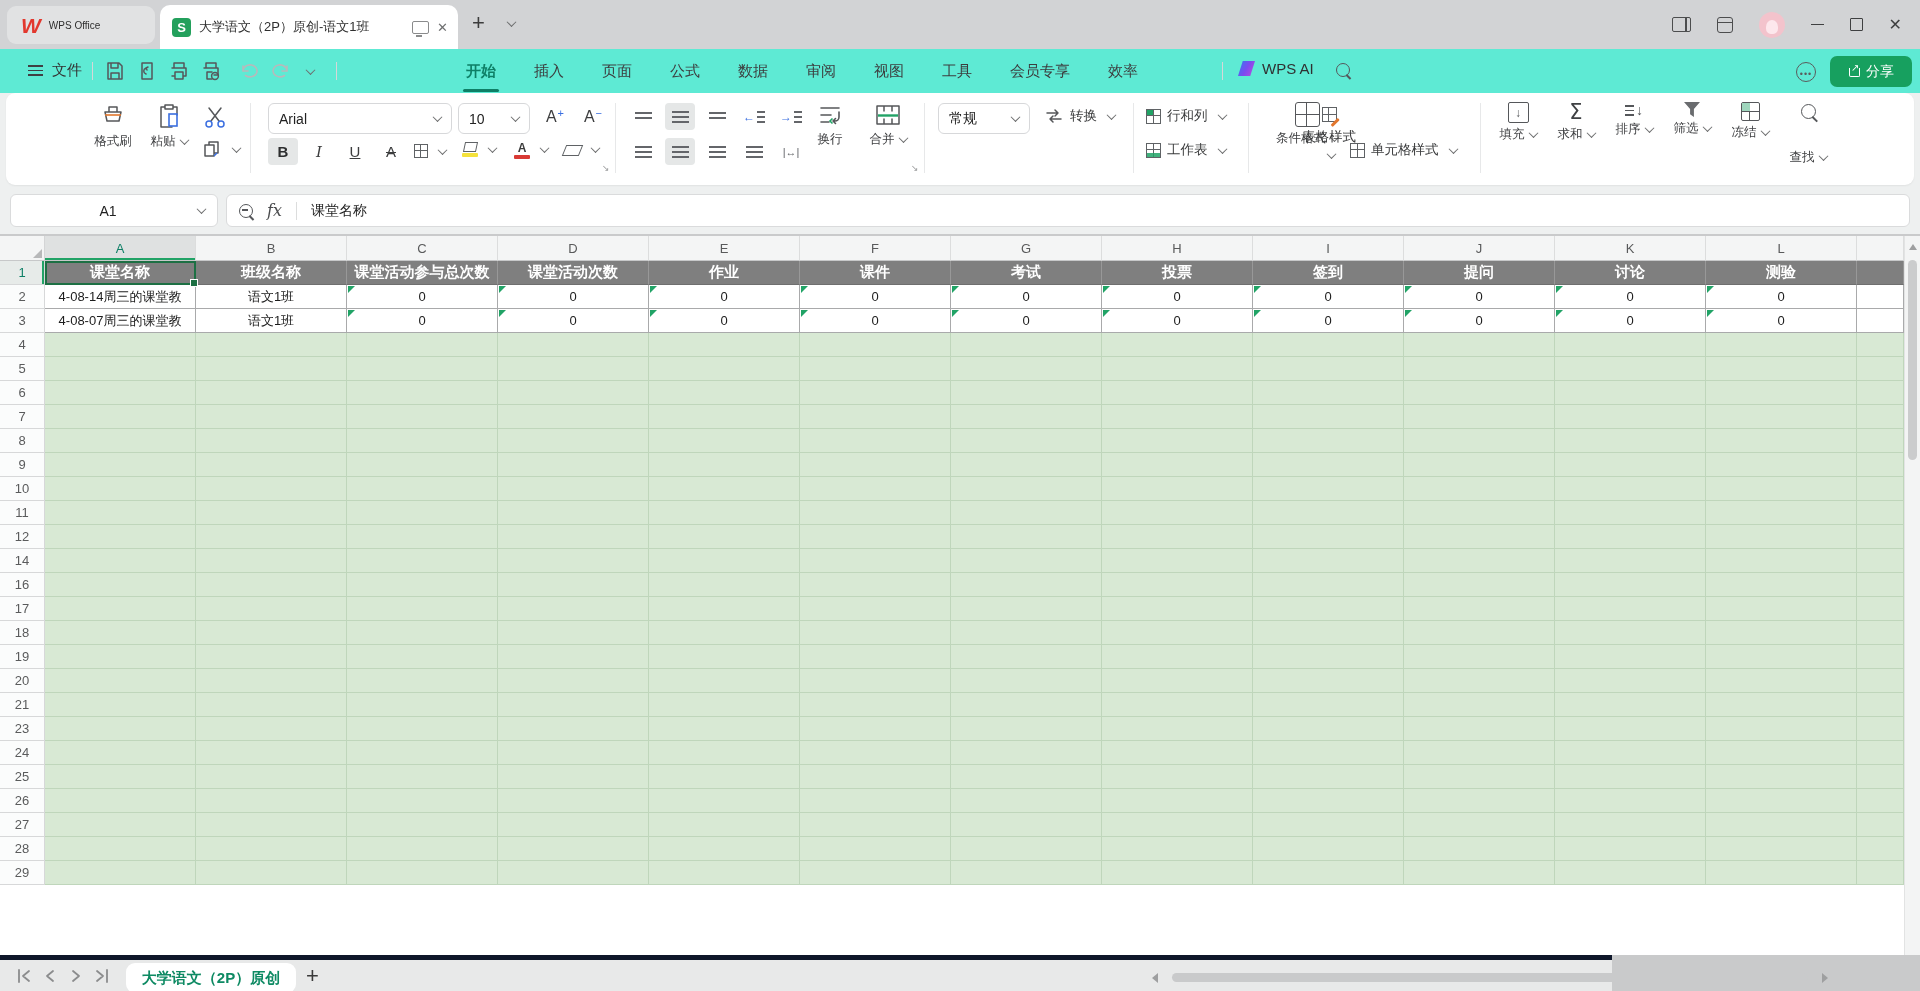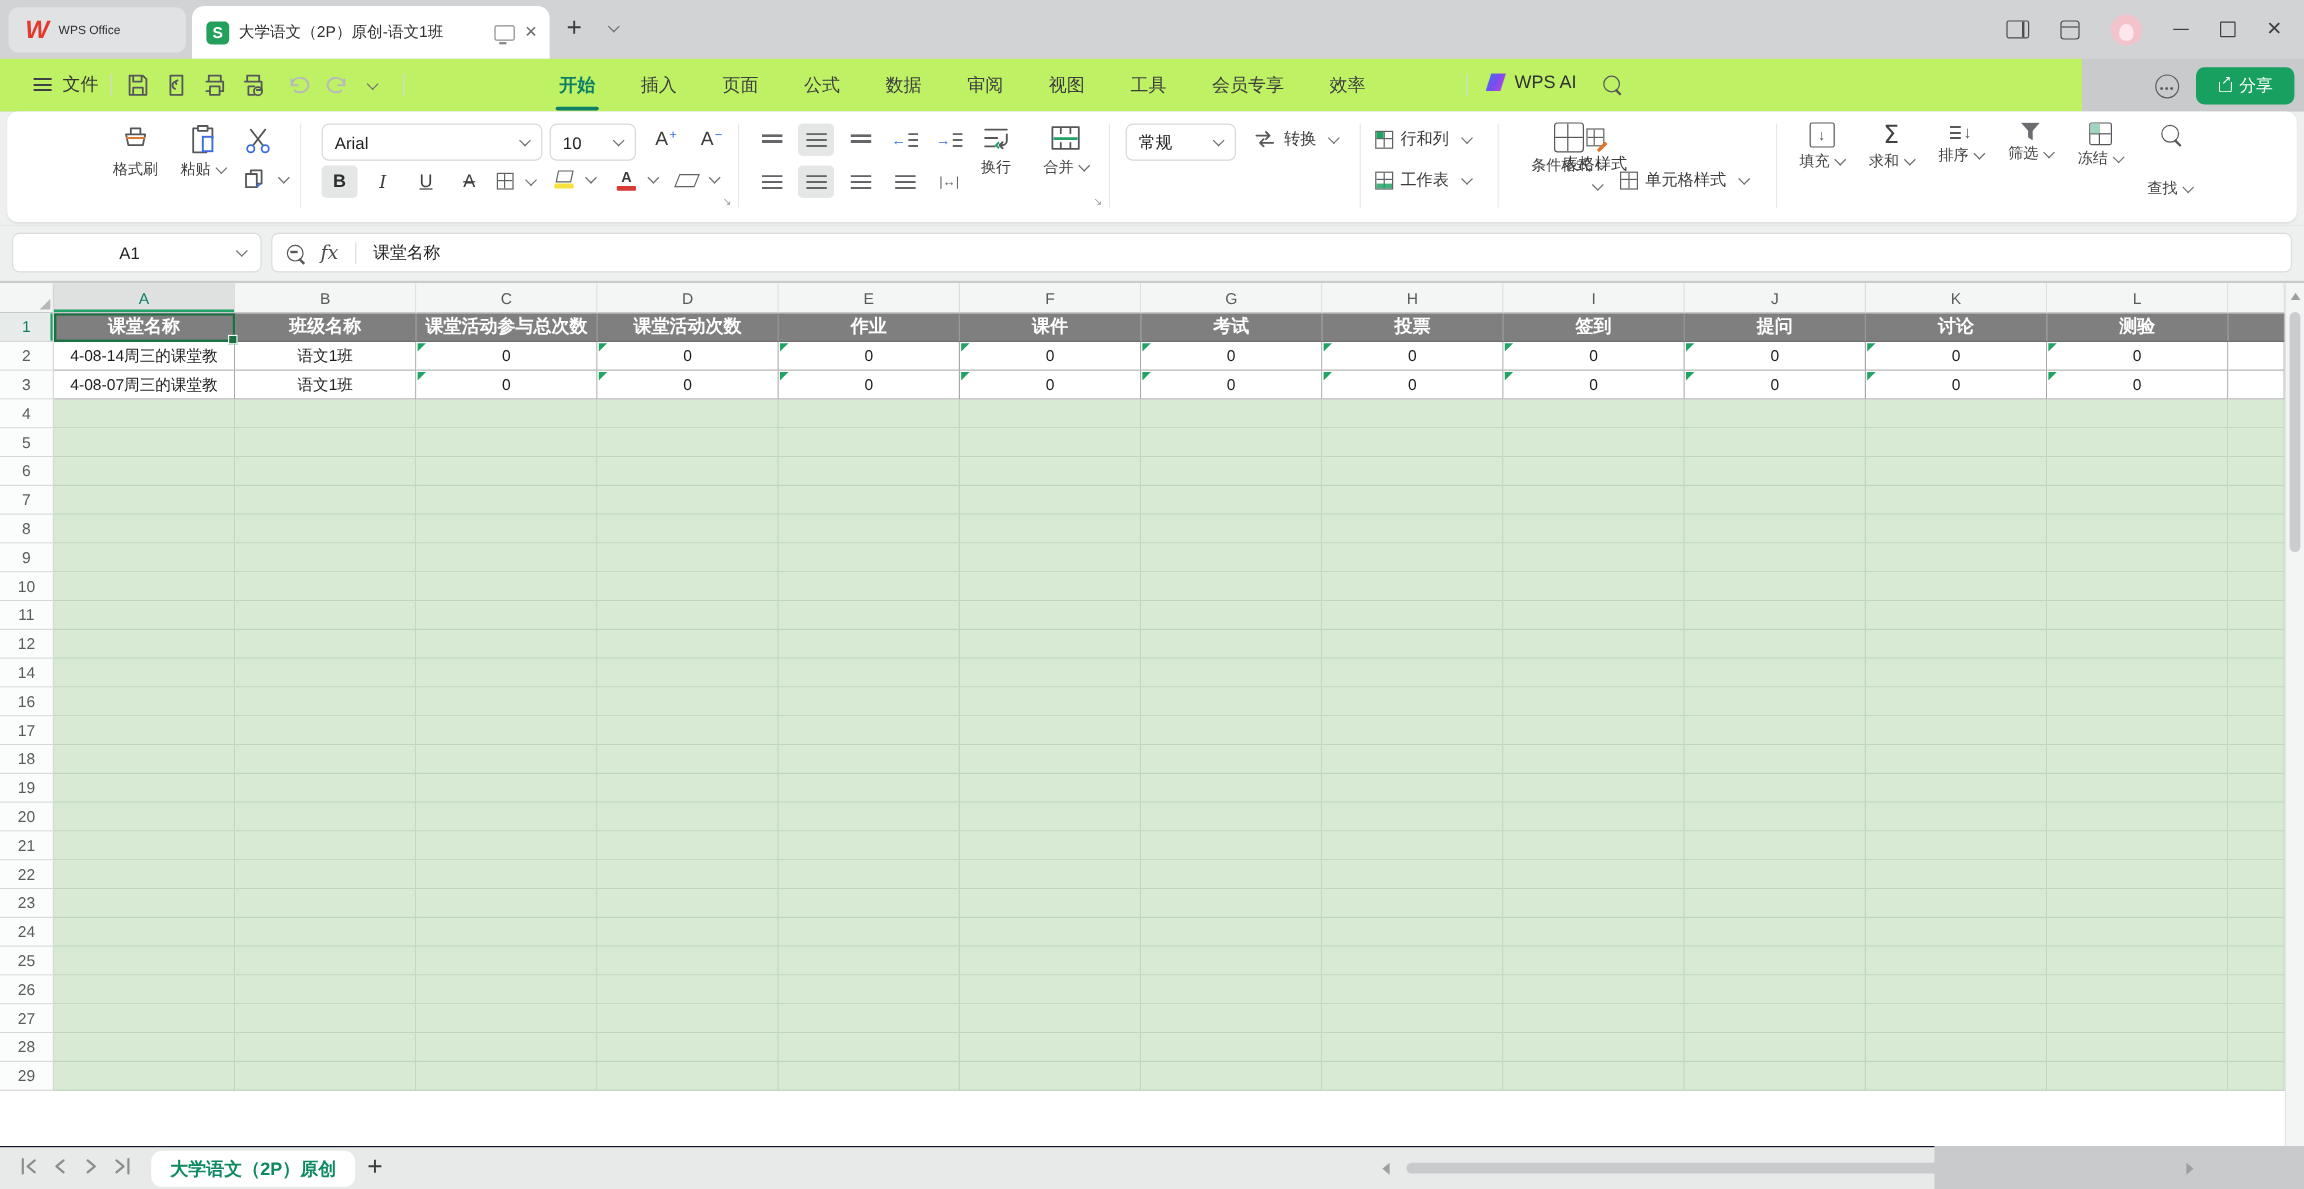--- a/index.html
+++ b/index.html
@@ -28,21 +28,21 @@
   .panel-ic:after{content:"";position:absolute;right:3px;top:0;width:1.5px;height:100%;background:#4c4d4e;}
   .box-ic{width:14px;height:14px;border:1.5px solid #4c4d4e;border-radius:3px;position:relative;}
   .box-ic:after{content:"";position:absolute;left:0;top:4px;width:100%;height:1.5px;background:#4c4d4e;}
   .avatar{width:26px;height:26px;border-radius:50%;background:#f3c3cc;position:relative;overflow:hidden;}
   .avatar:after{content:"";position:absolute;left:7px;top:8px;width:12px;height:14px;border-radius:50% 50% 40% 40%;background:#fde7ec;}
   .min-ic{width:13px;height:1.8px;background:#3f4041;}
   .max-ic{width:11px;height:11px;border:1.6px solid #3f4041;border-radius:1px;}
   .close-ic{font-size:16px;color:#3f4041;line-height:1;}
 
   
-  .menubar{position:absolute;left:0;top:49px;width:1735px;height:44px;background:#bef264;}
+  .menubar{position:absolute;left:0;top:49px;width:1920px;height:44px;background:#5eead4;}
   .burger{position:absolute;left:28px;top:16px;width:15px;height:11px;
           background:repeating-linear-gradient(to bottom,#3f4043 0 1.8px,transparent 1.8px 4.6px);}
   .file-lbl{position:absolute;left:52px;top:12px;font-size:15px;color:#333;}
   .vsep{position:absolute;width:1px;background:#d6d7d8;}
   .qicon{position:absolute;top:11px;width:22px;height:22px;color:#4a4b4d;}
   .qicon.dis{color:#b7babb;}
   .menu-tabs{position:absolute;left:466px;top:0;height:44px;display:flex;align-items:center;gap:38px;}
   .mtab{font-size:15px;color:#3c3d3e;position:relative;padding:11px 0;}
   .mtab.active{color:#0e7f66;font-weight:bold;}
   .mtab.active:after{content:"";position:absolute;left:50%;transform:translateX(-50%);bottom:0;width:36px;height:3px;background:#0e7f66;border-radius:2px;}
@@ -148,21 +148,21 @@
   .gcell.dat{background:#fff;border-right:1px solid #a9aaab;border-bottom:1px solid #a9aaab;}
   .gcell.dat.tri:before{content:"";position:absolute;left:1px;top:1px;border-top:7px solid #21a366;border-right:7px solid transparent;}
   .gcell.emp{background:#d8e9d4;border-right:1px solid #bfd6bb;border-bottom:1px solid #bfd6bb;}
   .sel-overlay{position:absolute;left:45px;top:0;width:151px;height:24px;border:2px solid #1d7044;box-sizing:border-box;pointer-events:none;}
   .sel-overlay:after{content:"";position:absolute;right:-4px;bottom:-4px;width:6px;height:6px;background:#1d7044;border:1px solid #fff;}
   .vscroll{position:absolute;left:1904px;top:0;width:16px;height:719px;background:#f3f4f4;border-left:1px solid #e2e3e3;box-sizing:border-box;}
   .vs-up{position:absolute;left:4px;top:8px;border-left:4px solid transparent;border-right:4px solid transparent;border-bottom:6px solid #9e9fa0;}
   .vs-thumb{position:absolute;left:3px;top:24px;width:9px;height:200px;background:#cbcccd;border-radius:5px;}
 
   
-  .tabbar{position:absolute;left:0;top:955px;width:1612px;height:36px;background:#e8e9e9;border-top:1px solid #0f172a;box-sizing:border-box;}
+  .tabbar{position:absolute;left:0;top:955px;width:1612px;height:36px;background:#e8e9e9;border-top:5px solid #0f172a;box-sizing:border-box;}
   .navic{position:absolute;top:9px;color:#8b8c8d;}
   .sheet-tab{position:absolute;left:126px;top:3px;width:170px;height:30px;background:#fff;border-radius:9px;
              display:flex;align-items:center;justify-content:center;font-size:15px;font-weight:bold;color:#0e8a63;}
   .addsheet{position:absolute;left:306px;top:3px;font-size:22px;color:#3a3a3a;}
   .hs-left{position:absolute;left:1152px;top:13px;border-top:5px solid transparent;border-bottom:5px solid transparent;border-right:6px solid #9e9fa0;}
   .hs-thumb{position:absolute;left:1172px;top:13px;width:636px;height:9px;background:#c9cacb;border-radius:5px;}
   .hs-right{position:absolute;left:1822px;top:13px;border-top:5px solid transparent;border-bottom:5px solid transparent;border-left:6px solid #9e9fa0;}
 </style>
 </head>
 <body>
@@ -816,36 +816,20 @@
           <div class="gcell emp"></div>
           <div class="gcell emp"></div>
           <div class="gcell emp"></div>
           <div class="gcell emp"></div>
           <div class="gcell emp"></div>
           <div class="gcell emp"></div>
           <div class="gcell emp"></div>
           <div class="gcell emp sliver"></div>
         </div>
         <div class="grow">
-          <div class="rowhdr">22</div>
-          <div class="gcell emp"></div>
-          <div class="gcell emp"></div>
-          <div class="gcell emp"></div>
-          <div class="gcell emp"></div>
-          <div class="gcell emp"></div>
-          <div class="gcell emp"></div>
-          <div class="gcell emp"></div>
-          <div class="gcell emp"></div>
-          <div class="gcell emp"></div>
-          <div class="gcell emp"></div>
-          <div class="gcell emp"></div>
-          <div class="gcell emp"></div>
-          <div class="gcell emp sliver"></div>
-        </div>
-        <div class="grow">
           <div class="rowhdr">23</div>
           <div class="gcell emp"></div>
           <div class="gcell emp"></div>
           <div class="gcell emp"></div>
           <div class="gcell emp"></div>
           <div class="gcell emp"></div>
           <div class="gcell emp"></div>
           <div class="gcell emp"></div>
           <div class="gcell emp"></div>
           <div class="gcell emp"></div>

